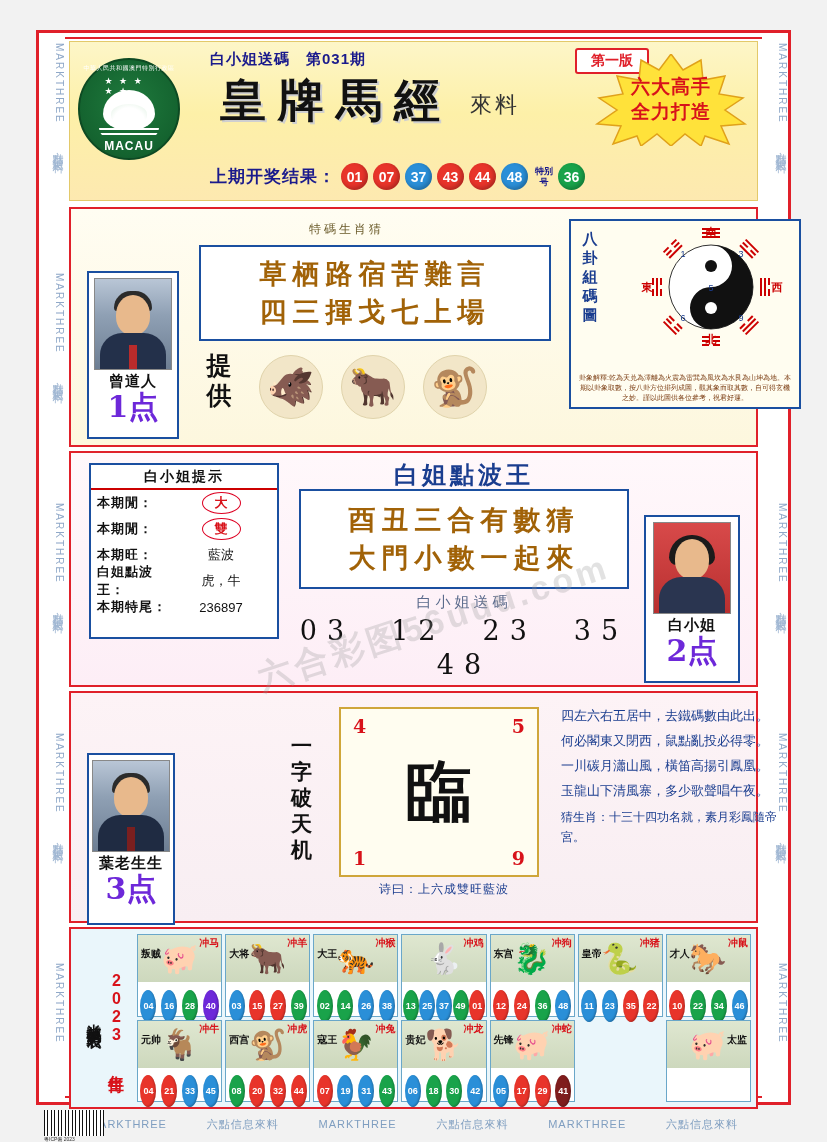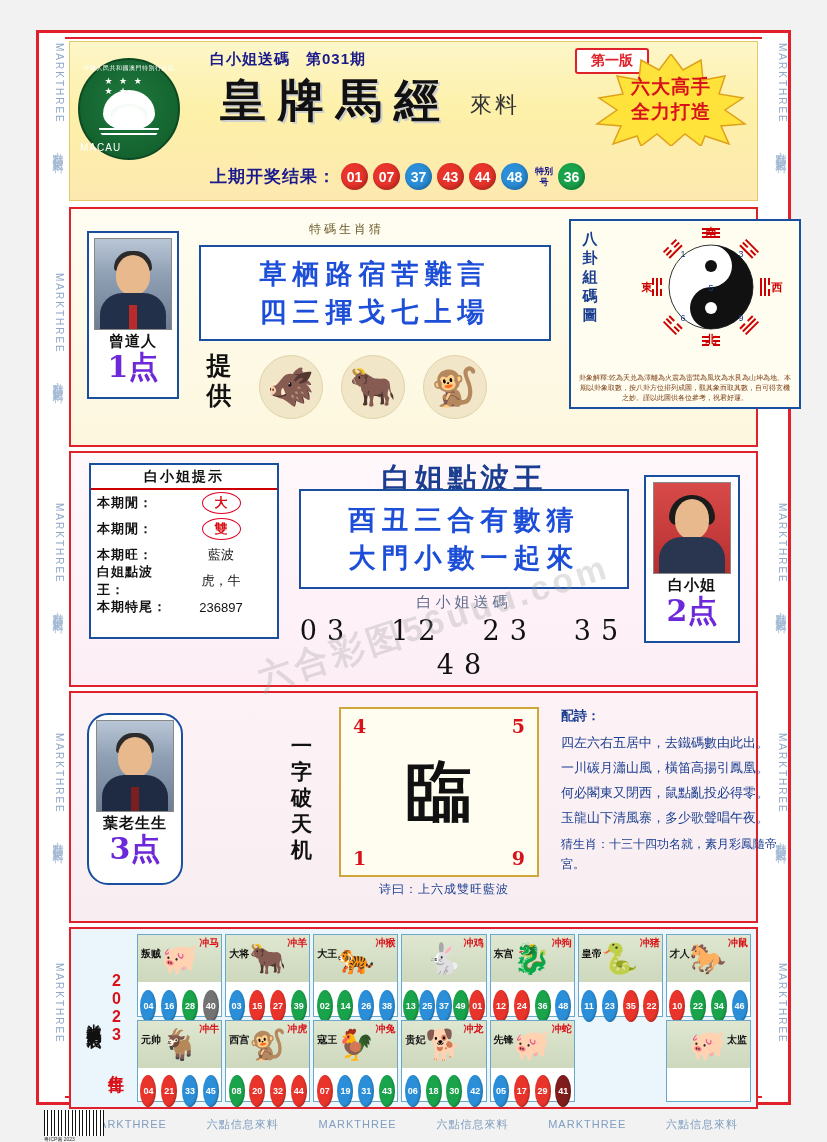--- a/index.html
+++ b/index.html
@@ -70,22 +70,22 @@
     position:absolute;left:50%;bottom:20px;transform:translateX(-50%);
     width:60px;height:10px;
     background:repeating-linear-gradient(180deg,#fff 0 2px,transparent 2px 5px);
     border-radius:0 0 30px 30px;
   }
   .macau-logo .ring-top{
     position:absolute;left:0;top:4px;width:100%;text-align:center;font-size:6px;
     letter-spacing:0.5px;
   }
   .macau-logo .ring-bottom{
-    position:absolute;left:0;bottom:5px;width:100%;font-size:10px;
-    letter-spacing:1px;font-weight:normal;
+    position:absolute;left:0;bottom:5px;width:100%;text-align:center;font-size:12px;
+    letter-spacing:1px;font-weight:bold;
   }
   .issue-line{
     position:absolute;left:140px;top:8px;
     font-size:15px;font-weight:bold;color:#1a1a8c;letter-spacing:1px;
   }
   .edition-box{
     position:absolute;right:108px;top:6px;
     border:2px solid #e0202a;border-radius:3px;background:#fff;
     padding:2px 14px;font-size:14px;font-weight:bold;color:#e0202a;
   }
@@ -131,21 +131,21 @@
   
   .sec{
     position:absolute;left:30px;right:30px;
     border:2px solid #e0202a;box-sizing:border-box;background:#fff;
   }
   
   .sec1{top:174px;height:240px;background:linear-gradient(180deg,#fffdf2 0%,#fdf7de 100%);}
   .portrait-card{
     position:absolute;
     border:2px solid #1a4fa0;background:#fff;
-    box-sizing:border-box;text-align:center;
+    box-sizing:border-box;text-align:center;margin-top:40px;
   }
   .portrait-card .photo{
     margin:5px auto 0;width:76px;height:90px;
     border:1px solid #888;
     background:linear-gradient(180deg,#b9c6d6 0%,#8fa0b4 40%,#6d7e93 100%);
     position:relative;overflow:hidden;
   }
   .portrait-card .photo .head{
     position:absolute;left:50%;top:16px;transform:translateX(-50%);
     width:34px;height:40px;border-radius:50% 50% 45% 45%;
@@ -170,21 +170,21 @@
   .portrait-card .pscore{
     font-size:30px;font-weight:bold;color:#6d28d9;line-height:32px;
     font-family:"DejaVu Serif",serif;
   }
   .poem-box{
     position:absolute;border:2px solid #1a4fa0;background:#fff;
     box-sizing:border-box;display:flex;flex-direction:column;
     align-items:center;justify-content:center;
   }
   .poem-line{
-    color:#1d4ed8;font-size:27px;font-weight:bold;letter-spacing:6px;
+    color:#a16207;font-size:27px;font-weight:bold;letter-spacing:6px;
     font-family:Liberation Sans, sans-serif;line-height:38px;
   }
   .tema-title{
     position:absolute;font-size:12px;color:#6a5a2a;letter-spacing:3px;
   }
   .tigong{
     position:absolute;font-size:25px;font-weight:bold;color:#111;
     line-height:30px;font-family:"DejaVu Serif",serif;letter-spacing:2px;
   }
   .animal-circle{
@@ -222,21 +222,21 @@
     display:flex;align-items:center;height:26px;padding:0 6px;font-size:13px;
   }
   .bxj-row .k{width:74px;color:#111;font-weight:bold;letter-spacing:1px;}
   .bxj-row .v{flex:1;text-align:center;color:#111;}
   .oval{
     display:inline-block;border:1px solid #d02;border-radius:50%;
     padding:1px 12px;color:#d8121a;font-weight:bold;background:#fff;
   }
   .bpw-title{
     position:absolute;left:228px;top:6px;width:330px;text-align:center;
-    font-size:29px;font-weight:bold;color:#1a3d8f;letter-spacing:4px;
+    font-size:24px;font-weight:bold;color:#1a3d8f;letter-spacing:4px;
     font-family:"DejaVu Serif",serif;
   }
   .bpw-box{
     position:absolute;left:228px;top:36px;width:330px;height:100px;
     border:2px solid #1a4fa0;background:#fff;box-sizing:border-box;
     display:flex;flex-direction:column;align-items:center;justify-content:center;
   }
   .songma{
     position:absolute;left:228px;top:140px;width:330px;text-align:center;
     font-size:15px;color:#5b6b8c;letter-spacing:4px;
@@ -566,21 +566,21 @@
           <div class="hair" style="width:46px;height:30px;background:#1b1b1b;border-radius:24px 24px 8px 8px;"></div>
           <div class="head"></div>
           <div class="body" style="background:#2a3550;"></div>
         </div>
         <div class="pname">白小姐</div>
         <div class="pscore">2点</div>
       </div>
     </div>
 
     <div class="sec sec3">
-      <div class="portrait-card" style="left:16px;top:20px;width:96px;height:172px;border-radius:21px;">
+      <div class="portrait-card" style="left:16px;top:20px;width:88px;height:172px;">
         <div class="photo">
           <div class="hair"></div>
           <div class="head"></div>
           <div class="body" style="background:#1f2b42;"></div>
           <div class="tie" style="background:#7a1f1f;"></div>
         </div>
         <div class="pname">葉老生生</div>
         <div class="pscore">3点</div>
       </div>
 
@@ -595,45 +595,44 @@
       <div class="char-box">
         <div class="corner c-tl">4</div>
         <div class="corner c-tr">5</div>
         <div class="corner c-bl">1</div>
         <div class="corner c-br">9</div>
         <div class="char-main">臨</div>
       </div>
       <div class="shiyue">诗曰：上六成雙旺藍波</div>
 
       <div class="peishi">
-        <div class="hd">配詩：</div>
         <div>四左六右五居中，去鐵碼數由此出。</div>
+        <div>何必閣東又閉西，鼠點亂投必得零。</div>
         <div>一川碳月瀟山風，橫笛高揚引鳳凰。</div>
-        <div>何必閣東又閉西，鼠點亂投必得零。</div>
         <div>玉龍山下清風寨，多少歌聲唱午夜。</div>
         <div class="tail">猜生肖：十三十四功名就，素月彩鳳隨帝宮。</div>
       </div>
     </div>
 
     <div class="sec sec4">
       <div class="zt-left">
         <span class="vtxt">肖號碼對照表</span>
         <span class="vyear">2023 年生肖</span>
       </div>
       <div class="zgrid">
 
         <div class="zcell">
           <div class="zpic">🐖</div>
           <div class="ztitle">冲马</div>
           <div class="zsub">叛贼</div>
           <div class="znums">
             <span class="znum" style="background:#2a8fd8">04</span>
             <span class="znum" style="background:#2a8fd8">16</span>
             <span class="znum" style="background:#19a34a">28</span>
-            <span class="znum" style="background:#737373">40</span>
+            <span class="znum" style="background:#6d28d9">40</span>
           </div>
         </div>
 
         <div class="zcell">
           <div class="zpic">🐂</div>
           <div class="ztitle">冲羊</div>
           <div class="zsub">大将</div>
           <div class="znums">
             <span class="znum" style="background:#2a8fd8">03</span>
             <span class="znum" style="background:#e8342a">15</span>

